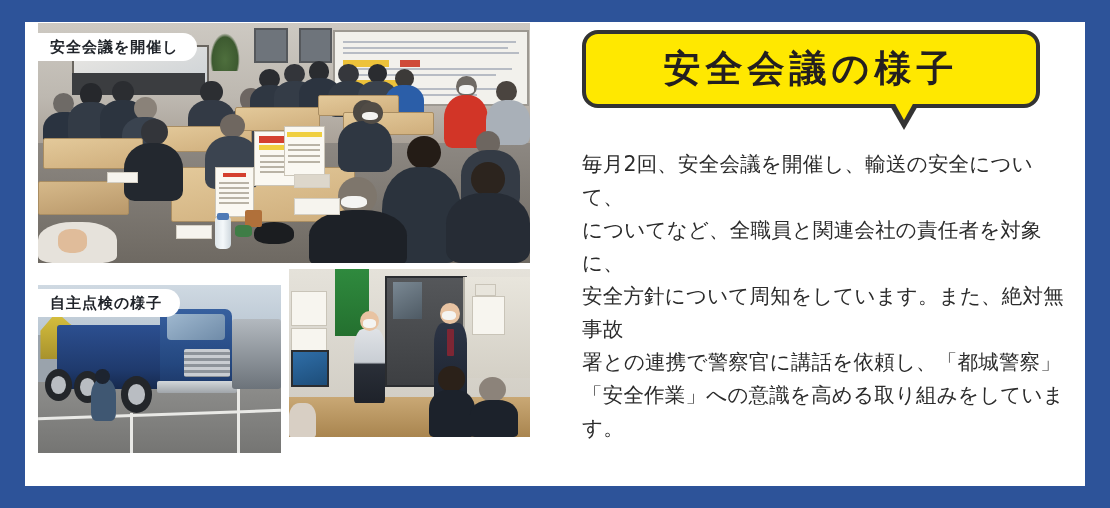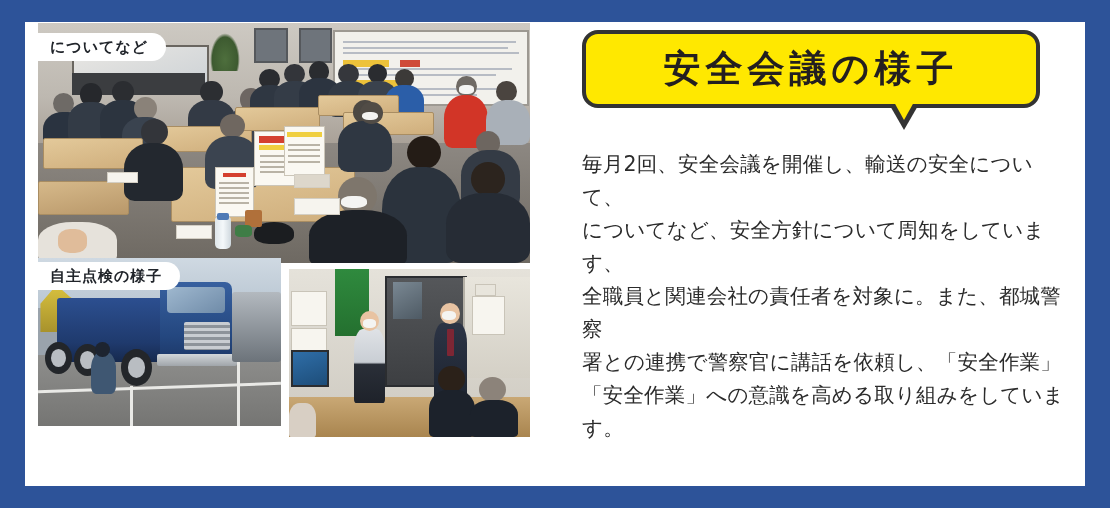--- a/index.html
+++ b/index.html
@@ -17,21 +17,21 @@
     width:1060px;height:464px;
     background:#ffffff;
   }
 
   
   .photos{position:absolute;left:38px;top:23px;width:492px;height:436px;}
 
   .photo{position:absolute;overflow:hidden;background:#9aa3ac;}
 
   .photo-main{left:0;top:0;width:492px;height:240px;}
-  .photo-bl{left:0;top:235px;width:243px;height:168px;}
+  .photo-bl{left:0;top:262px;width:243px;height:168px;}
   .photo-br{left:251px;top:246px;width:241px;height:168px;}
 
   
   .caption{
     position:absolute;z-index:7;
     background:#ffffff;color:#20242a;
     font-size:15px;font-weight:700;letter-spacing:1px;
     padding:5px 18px 6px 12px;
     border-radius:0 16px 16px 0;
     line-height:1.15;white-space:nowrap;
@@ -284,21 +284,21 @@
       <div class="mt-bottle" style="left:36%;top:81%;width:3.2%;height:13%;"></div>
       <div class="mt-cap" style="left:36.4%;top:79%;width:2.4%;height:3%;"></div>
       <div class="mt-hat" style="left:44%;top:83%;width:8%;height:9%;"></div>
       <div class="mt-paper" style="left:28%;top:84%;width:7%;height:5%;"></div>
       <div class="mt-paper" style="left:52%;top:73%;width:9%;height:6%;"></div>
       <div class="mt-paper" style="left:52%;top:63%;width:7%;height:5%;background:#ddd7cb;"></div>
       <div class="mt-paper" style="left:14%;top:62%;width:6%;height:4%;"></div>
       <div class="mt-head" style="left:42%;top:78%;width:3.6%;height:7%;background:#b0703a;border-radius:12%;"></div>
       <div class="mt-head" style="left:40%;top:84%;width:3.4%;height:5%;background:#3f7d46;border-radius:30%;"></div>
 
-      <div class="caption cap-main">についてなど</div>
+      <div class="caption cap-main">安全会議を開催し</div>
     </div>
 
     <div class="photo photo-bl">
       <div class="tk-sky"></div>
       <div class="tk-ground"></div>
       <div class="tk-line" style="left:0;top:76%;width:100%;height:3px;transform:rotate(-2deg);"></div>
       <div class="tk-line" style="left:38%;top:76%;width:3px;height:24%;"></div>
       <div class="tk-line" style="left:82%;top:62%;width:3px;height:38%;"></div>
       <div class="tk-crane"></div>
       <div class="tk-body"></div>
@@ -347,20 +347,20 @@
     <div class="balloon-wrap">
       <div class="balloon">
         <div class="balloon-title">安全会議の様子</div>
       </div>
       <div class="tail"></div>
       <div class="tail-in"></div>
     </div>
 
     <div class="body-text">
       <p>毎月2回、安全会議を開催し、輸送の安全について、</p>
-      <p>についてなど、安全方針について周知をしています、</p>
-      <p>全職員と関連会社の責任者を対象に。また、都城警察</p>
-      <p>署との連携で警察官に講話を依頼し、「安全作業」</p>
+      <p>についてなど、全職員と関連会社の責任者を対象に、</p>
+      <p>安全方針について周知をしています。また、絶対無事故</p>
+      <p>署との連携で警察官に講話を依頼し、「都城警察」</p>
       <p>「安全作業」への意識を高める取り組みをしています。</p>
     </div>
 
   </div>
 </div>
 
 </body></html>

